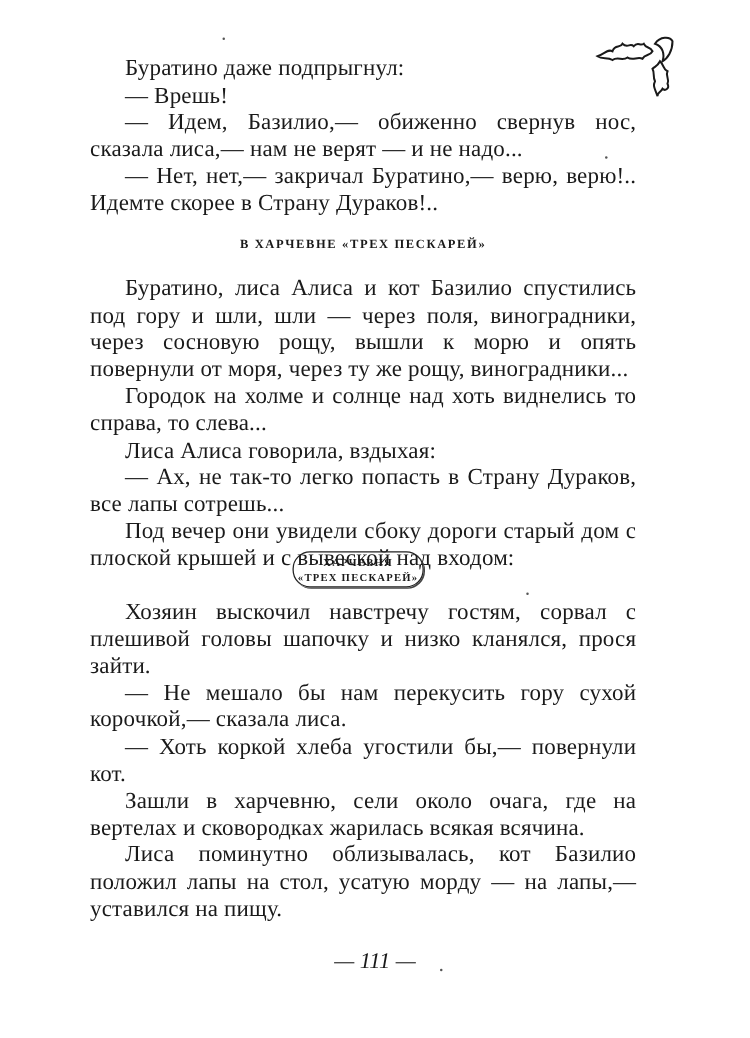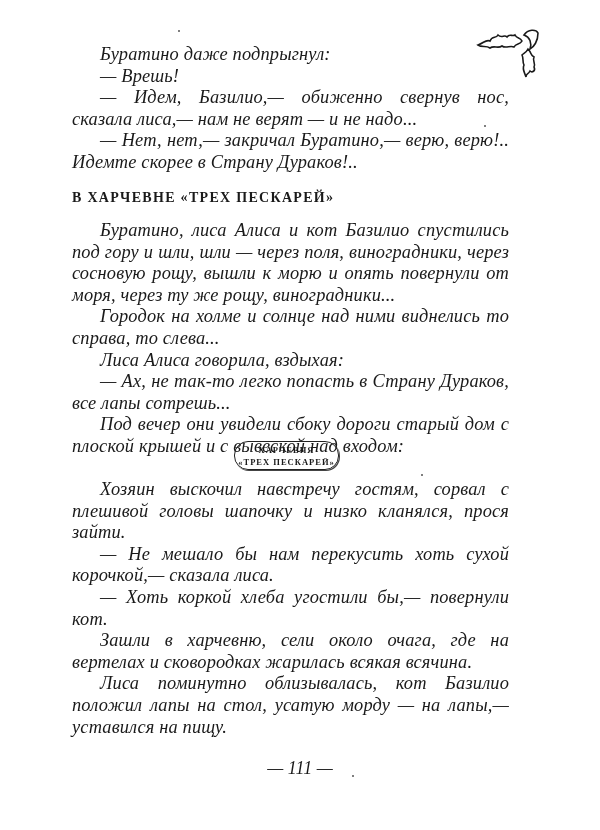--- a/index.html
+++ b/index.html
@@ -3,26 +3,26 @@
 <meta charset="utf-8">
 <style>
   html, body { margin: 0; padding: 0; background: #ffffff; }
   body { width: 600px; height: 830px; position: relative; overflow: hidden; color: #1a1a1a; }
   .page { position: absolute; left: 0; top: 0; width: 600px; height: 830px; }
   .text-block {
     position: absolute; left: 72px; width: 437px;
     font-family: "Liberation Serif", "DejaVu Serif", serif;
     font-size: 18.4px; line-height: 21.6px; letter-spacing: 0.15px;
   }
-  .p { margin: 0; text-align: justify; text-align-last: left; text-indent: 28px; font-style: italic; }
+  .p { margin: 0; text-align: justify; text-align-last: left; text-indent: 28px; }
   .block1 { top: 44px; }
   .heading {
-    position: absolute; left: 72px; width: 437px; top: 190px; 
+    position: absolute; left: 72px; width: 437px; top: 190px; text-align: center;
     font-family: "Liberation Serif", "DejaVu Serif", serif;
-    font-size: 14px; letter-spacing: 1.3px; font-weight: bold;
+    font-size: 10px; letter-spacing: 1.3px; font-weight: bold;
   }
   .block2 { top: 220px; }
   .sign {
     position: absolute; left: 234px; top: 441px; width: 105px; height: 29px;
     border: 1.5px solid #222; border-radius: 14px; box-shadow: 1px 1px 0 #444;
     font-family: "Liberation Serif", "DejaVu Serif", serif;
     font-size: 8.5px; letter-spacing: 1px; text-align: center; line-height: 12px;
     padding-top: 2px; box-sizing: border-box; font-weight: bold;
   }
   .block3 { top: 479px; }
@@ -49,34 +49,34 @@
     <p class="p">Буратино даже подпрыгнул:</p>
     <p class="p">— Врешь!</p>
     <p class="p">— Идем, Базилио,— обиженно свернув нос, сказала лиса,— нам не верят — и не надо...</p>
     <p class="p">— Нет, нет,— закричал Буратино,— верю, верю!.. Идемте скорее в Страну Дураков!..</p>
   </div>
 
   <div class="heading">В ХАРЧЕВНЕ «ТРЕХ ПЕСКАРЕЙ»</div>
 
   <div class="text-block block2">
     <p class="p">Буратино, лиса Алиса и кот Базилио спустились под гору и шли, шли — через поля, виноградники, через сосновую рощу, вышли к морю и опять повернули от моря, через ту же рощу, виноградники...</p>
-    <p class="p">Городок на холме и солнце над ними виднелись то справа, то слева...</p>
+    <p class="p">Городок на холме и солнце над хоть виднелись то справа, то слева...</p>
     <p class="p">Лиса Алиса говорила, вздыхая:</p>
     <p class="p">— Ах, не так-то легко попасть в Страну Дураков, все лапы сотрешь...</p>
     <p class="p">Под вечер они увидели сбоку дороги старый дом с плоской крышей и с вывеской над входом:</p>
   </div>
 
   <div class="sign">
     <div>ХАРЧЕВНЯ</div>
     <div>«ТРЕХ ПЕСКАРЕЙ»</div>
   </div>
 
   <div class="text-block block3">
     <p class="p">Хозяин выскочил навстречу гостям, сорвал с плешивой головы шапочку и низко кланялся, прося зайти.</p>
-    <p class="p">— Не мешало бы нам перекусить хоть сухой корочкой,— сказала лиса.</p>
+    <p class="p">— Не мешало бы нам перекусить гору сухой корочкой,— сказала лиса.</p>
     <p class="p">— Хоть коркой хлеба угостили бы,— повернули кот.</p>
     <p class="p">Зашли в харчевню, сели около очага, где на вертелах и сковородках жарилась всякая всячина.</p>
     <p class="p">Лиса поминутно облизывалась, кот Базилио положил лапы на стол, усатую морду — на лапы,— уставился на пищу.</p>
   </div>
 
   <div class="page-number">— 111 —</div>
 
   <div class="speck" style="left:178px; top:30px;"></div>
   <div class="speck" style="left:484px; top:125px;"></div>
   <div class="speck" style="left:421px; top:474px;"></div>

